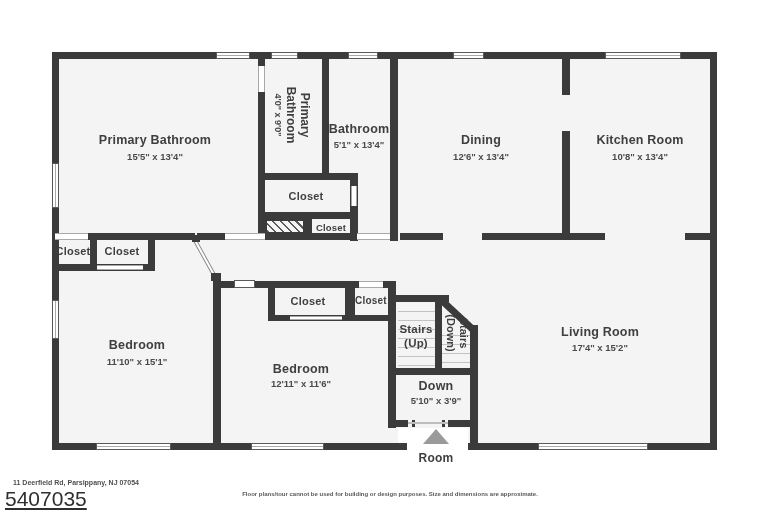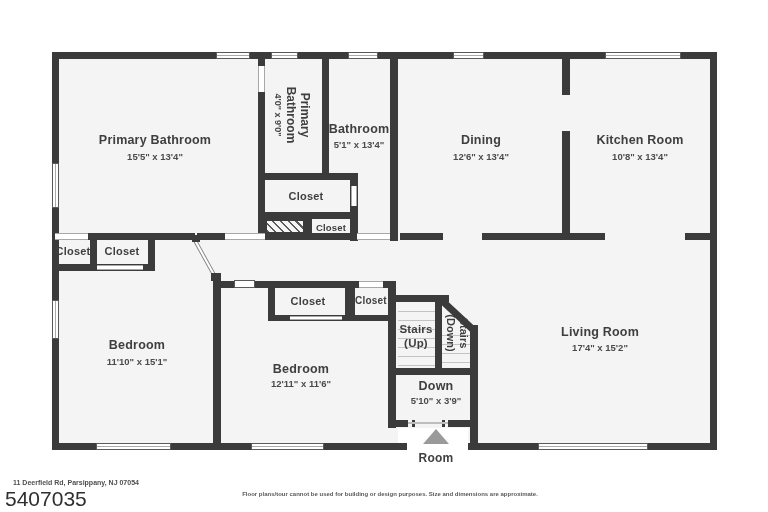--- a/index.html
+++ b/index.html
@@ -163,16 +163,16 @@
 
   <div class="lbl" style="left:436px;top:386px;">Down</div>
   <div class="dims" style="left:436px;top:400px;">5'10" x 3'9"</div>
 
   <div class="lbl" style="left:600px;top:332px;">Living Room</div>
   <div class="dims" style="left:600px;top:347px;">17'4" x 15'2"</div>
 
   <div class="lbl" style="left:436px;top:458px;font-size:12px;">Room</div>
 
   <div class="addr" style="left:13px;top:479px;">11 Deerfield Rd, Parsippany, NJ 07054</div>
-  <div class="mls" style="left:5px;top:487px;">5407035</div>
+  <div class="mls" style="left:5px;top:487px;text-decoration:underline;">5407035</div>
   <div class="disc" style="left:390px;top:491px;">Floor plans/tour cannot be used for building or design purposes. Size and dimensions are approximate.</div>
 
 </div>
 
 </body></html>

